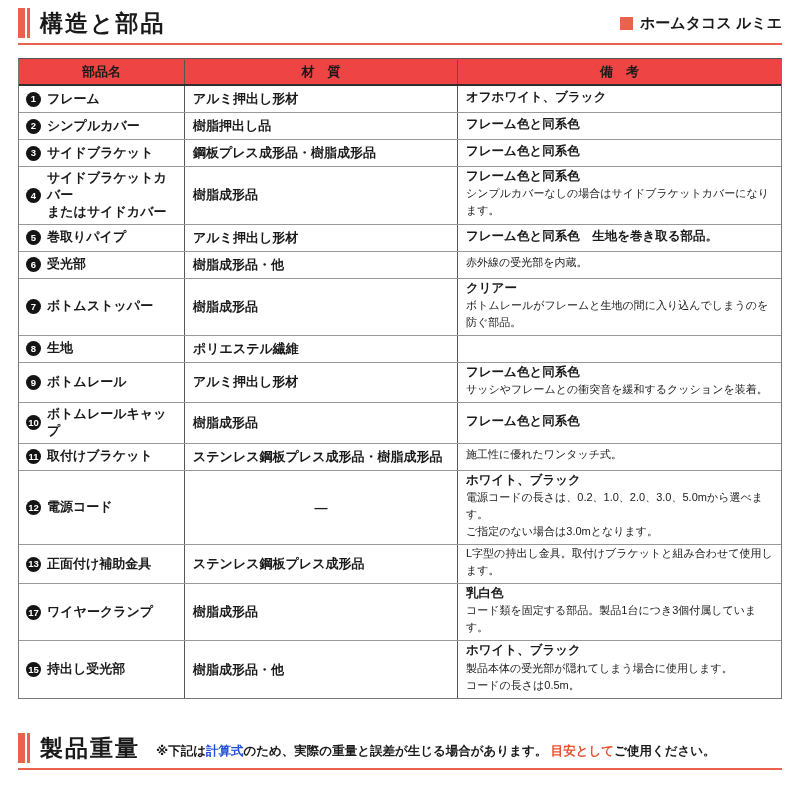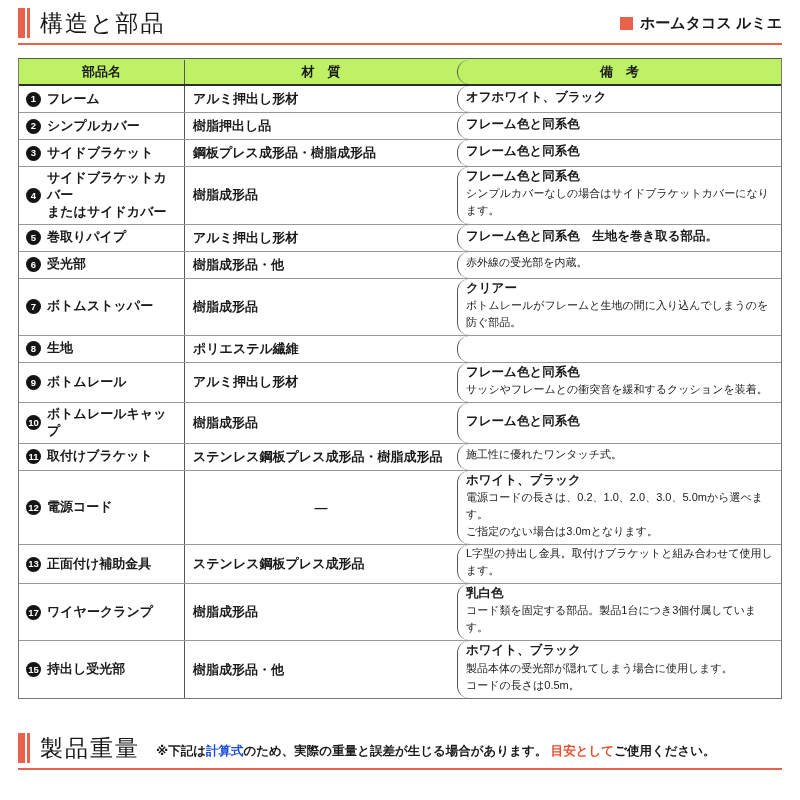--- a/index.html
+++ b/index.html
@@ -17,21 +17,21 @@
     display: flex;
     align-items: stretch;
     border-bottom: 2px solid #e8624c;
     padding-bottom: 5px;
   }
   .bars { display: flex; gap: 2px; margin-right: 10px; }
   .bar-thick { width: 7px; background: #e8624c; }
   .bar-thin  { width: 3px; background: #e8624c; }
   .sec-title {
     font-size: 23px;
-    font-weight: normal;
+    font-weight: bold;
     letter-spacing: 2px;
     line-height: 30px;
   }
   .brand {
     margin-left: auto;
     display: flex;
     align-items: center;
     gap: 7px;
     font-size: 15px;
     font-weight: bold;
@@ -39,38 +39,38 @@
   .brand-sq { width: 13px; height: 13px; background: #e8624c; flex: none; }
 
   
   .ptable {
     margin-top: 13px;
     border: 1px solid #777;
     border-top-color: #555;
   }
   .phead {
     display: flex;
-    background: #bef264;
+    background: #ef4444;
     border-bottom: 2px solid #2e2e2e;
     height: 27px;
     align-items: center;
     font-size: 13px;
     font-weight: bold;
   }
   .prow {
     display: flex;
     border-bottom: 1px solid #999;
     min-height: 27px;
     align-items: stretch;
   }
   .prow:last-child { border-bottom: none; }
   .cell { padding: 3px 8px; }
   .h1, .c-name { width: 165px; }
   .h2, .c-mat  { width: 273px; }
-  .h3, .c-rem  { flex: 1; border-radius: 12px; }
+  .h3, .c-rem  { flex: 1; }
   .h1, .h2, .h3 { text-align: center; }
   .h2, .h3, .c-mat, .c-rem { border-left: 1px solid #555; }
   .c-name {
     display: flex;
     align-items: center;
     gap: 6px;
     font-size: 13px;
     font-weight: bold;
     padding-left: 7px;
   }

